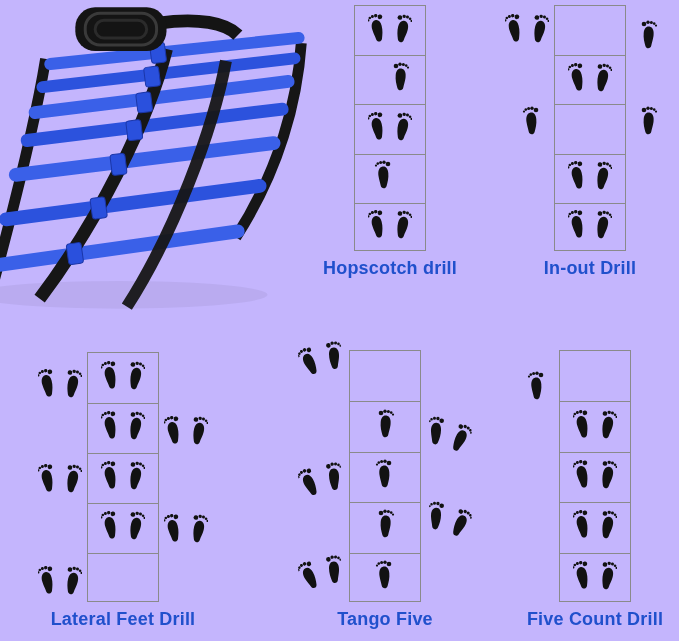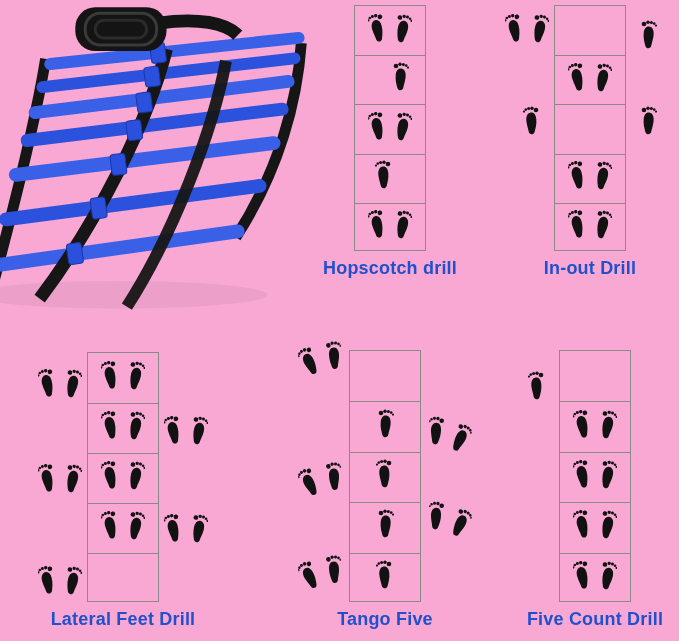--- a/index.html
+++ b/index.html
@@ -8,21 +8,21 @@
   :root {
     --label-color: #2149cf;
     --grid-line: #8a8a8a;
     --ladder-blue: #2f55e2;
     --strap-black: #161616;
   }
   .canvas {
     position: relative;
     width: 679px;
     height: 641px;
-    background: #f9a8d4;
+    background: #c4b5fd;
     overflow: hidden;
   }
   .photo {
     position: absolute;
     left: 0; top: 0;
     width: 332px; height: 315px;
   }
   .drill { position: absolute; }
   .diagram { position: relative; width: 100%; overflow: visible; }
   .ladder {

